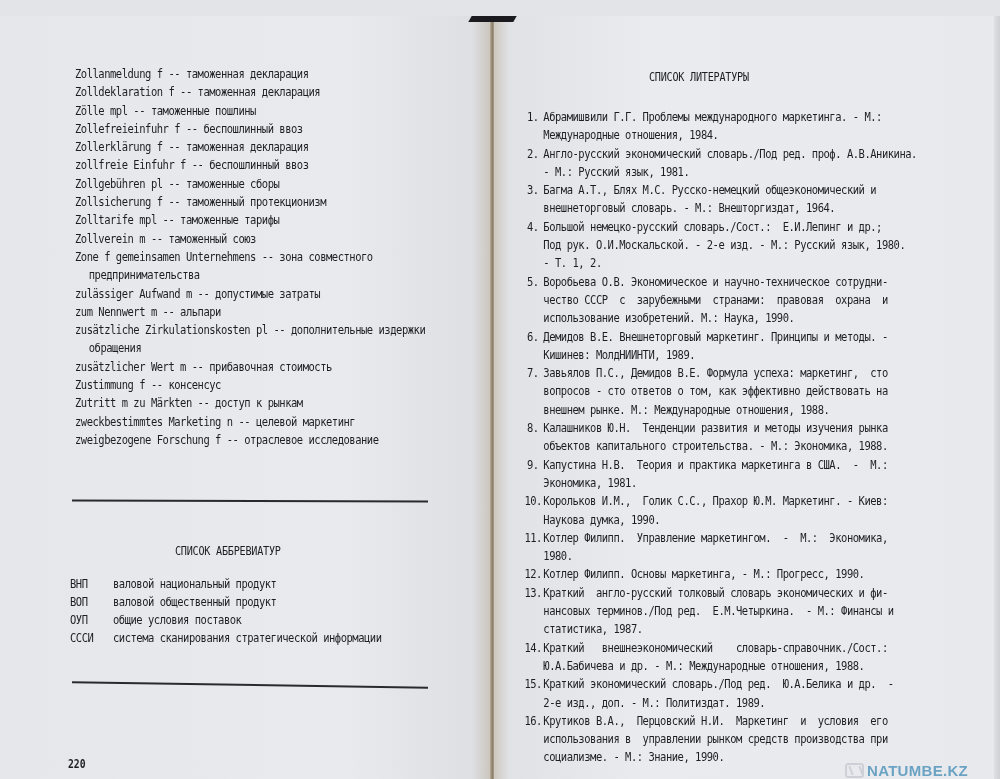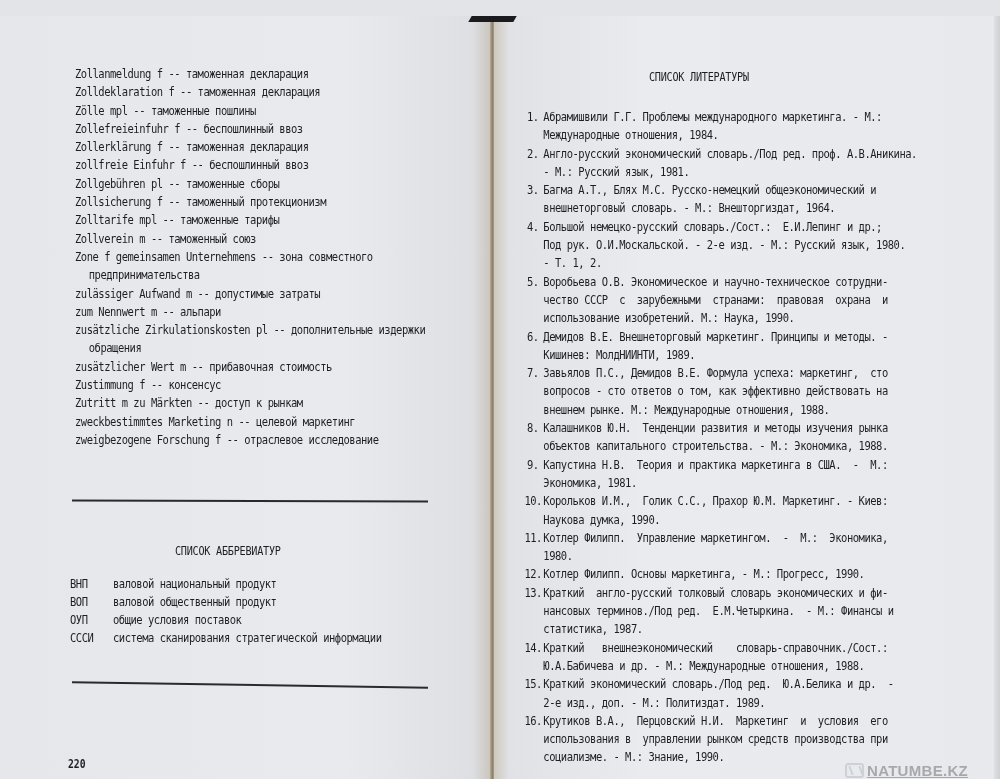--- a/index.html
+++ b/index.html
@@ -49,21 +49,21 @@
   .lit-title { position: absolute; left: 649px; top: 53px; font-size: 12.4px; transform: scaleX(0.82); transform-origin: left top; letter-spacing: -0.3px; }
   .lit-list { position: absolute; left: 527px; top: 92px; }
   .lit-item { position: relative; display: block; }
   .lit-num { position: absolute; left: 0; top: 0; }
   .lit-line { display: block; padding-left: 19px; }
   .lit-item.two-digit .lit-num { left: -3px; }
 
   .watermark { position: absolute; left: 845px; top: 746px; display: flex; align-items: center; gap: 3px; opacity: 0.55; }
   .wm-logo { width: 19px; height: 15px; border: 2px solid #b8bcc6; border-radius: 3px; box-sizing: border-box; position: relative; }
   .wm-logo::after { content: ""; position: absolute; left: 3px; top: 1px; width: 8px; height: 9px; border-left: 2px solid #b8bcc6; border-right: 2px solid #b8bcc6; transform: skewX(20deg); }
-  .wm-text { font-family: "Liberation Sans", sans-serif; font-size: 15px; font-weight: bold; color: #737373; letter-spacing: 0.3px; text-decoration: underline; }
+  .wm-text { font-family: "Liberation Sans", sans-serif; font-size: 15px; font-weight: bold; color: #0369a1; letter-spacing: 0.3px; }
 </style>
 </head>
 <body>
 
 <div class="spread">
   <div class="page page-left">
     <div class="glossary text" id="glossary"><span class="gl-item">Zollanmeldung f -- таможенная декларация</span><span class="gl-item">Zolldeklaration f -- таможенная декларация</span><span class="gl-item">Zölle mpl -- таможенные пошлины</span><span class="gl-item">Zollefreieinfuhr f -- беспошлинный ввоз</span><span class="gl-item">Zollerklärung f -- таможенная декларация</span><span class="gl-item">zollfreie Einfuhr f -- беспошлинный ввоз</span><span class="gl-item">Zollgebühren pl -- таможенные сборы</span><span class="gl-item">Zollsicherung f -- таможенный протекционизм</span><span class="gl-item">Zolltarife mpl -- таможенные тарифы</span><span class="gl-item">Zollverein m -- таможенный союз</span><span class="gl-item">Zone f gemeinsamen Unternehmens -- зона совместного</span><span class="gl-cont">предпринимательства</span><span class="gl-item">zulässiger Aufwand m -- допустимые затраты</span><span class="gl-item">zum Nennwert m -- альпари</span><span class="gl-item">zusätzliche Zirkulationskosten pl -- дополнительные издержки</span><span class="gl-cont">обращения</span><span class="gl-item">zusätzlicher Wert m -- прибавочная стоимость</span><span class="gl-item">Zustimmung f -- консенсус</span><span class="gl-item">Zutritt m zu Märkten -- доступ к рынкам</span><span class="gl-item">zweckbestimmtes Marketing n -- целевой маркетинг</span><span class="gl-item">zweigbezogene Forschung f -- отраслевое исследование</span></div>
 
     <div class="rule rule-1"></div>
     <div class="abbr-title">СПИСОК АББРЕВИАТУР</div>

